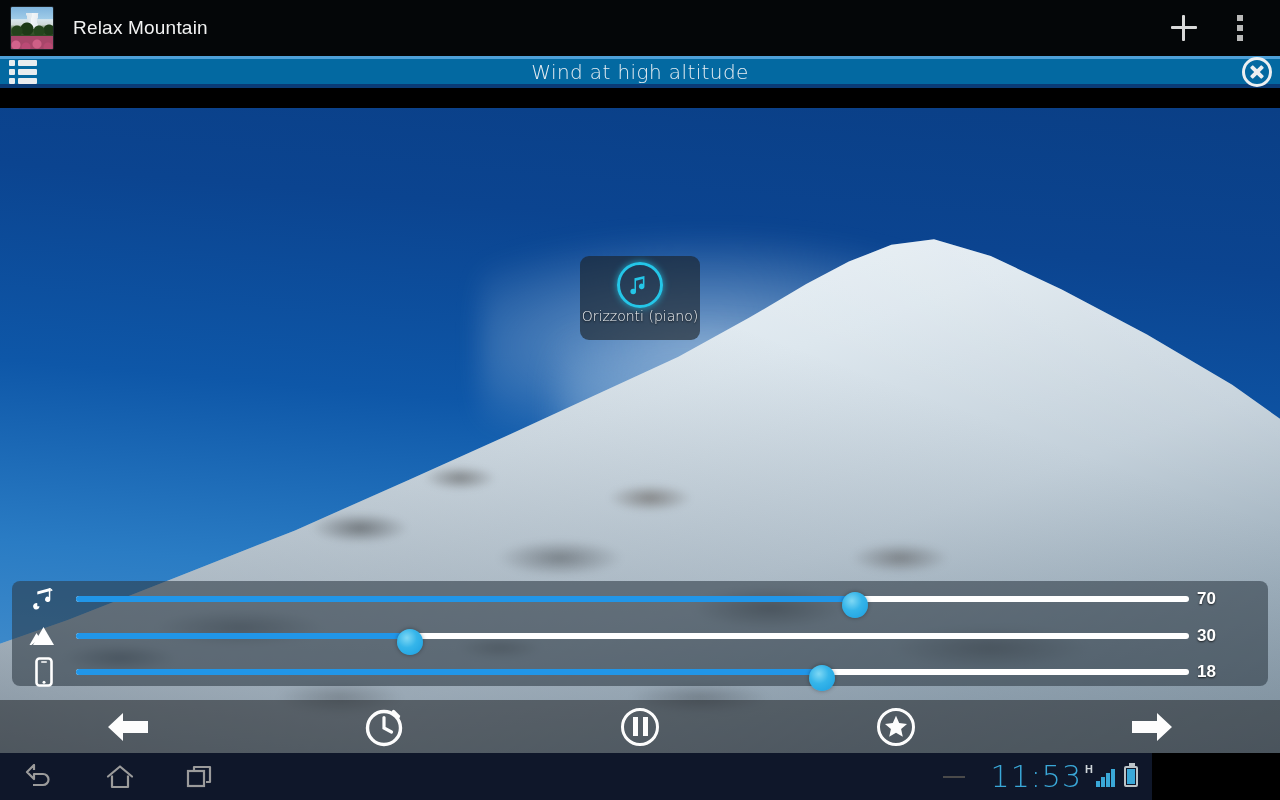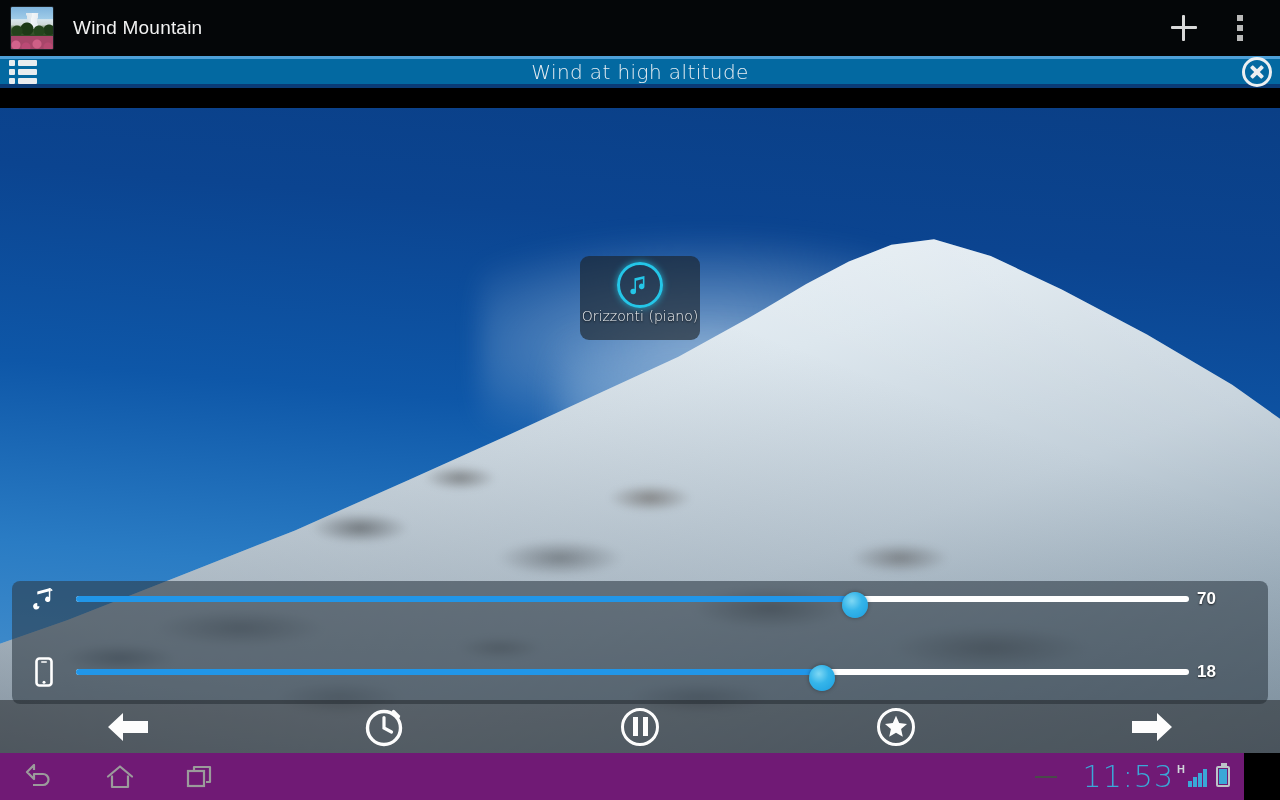--- a/index.html
+++ b/index.html
@@ -149,21 +149,21 @@
   }
   .note-circle svg { display:block; }
   .widget-label {
     color:#f0f2f4; font-size:14px; white-space:nowrap;
     font-family:"DejaVu Sans", sans-serif; font-weight:300;
     text-shadow:0 1px 2px rgba(0,0,0,.85);
   }
 
   
   .mixer {
-    position:absolute; left:12px; top:581px; width:1256px; height:123px;
+    position:absolute; left:12px; top:581px; width:1256px; height:105px;
     background:rgba(44,56,68,.58); border-radius:8px;
   }
   .mix-row { position:absolute; left:0; width:100%; height:35px; display:flex; align-items:center; }
   .mix-row.r0 { top:0; }
   .mix-row.r1 { top:37px; }
   .mix-row.r2 { top:73px; }
   .mix-ico { width:64px; display:flex; align-items:center; justify-content:center; flex:none; }
   .track-wrap { position:relative; width:1113px; height:30px; flex:none; }
   .track-bg {
     position:absolute; left:0; top:12px; width:1113px; height:6px;
@@ -193,22 +193,22 @@
   .tbtn { flex:1; display:flex; align-items:center; justify-content:center; height:53px; }
   .ring {
     width:38px; height:38px; border-radius:50%; border:3px solid #fdfdfd;
     display:flex; align-items:center; justify-content:center; position:relative;
   }
   .pause-bars { display:flex; gap:5px; }
   .pause-bars i { display:block; width:5px; height:19px; background:#fdfdfd; }
 
   
   .sysbar {
-    position:absolute; left:0; top:753px; width:1244px; height:47px;
-    background:#701a75; display:flex; align-items:center;
+    position:absolute; left:0; top:753px; width:1152px; height:47px;
+    background:#0f172a; display:flex; align-items:center;
   }
   .sys-btn { width:80px; height:47px; display:flex; align-items:center; justify-content:center; }
   .sys-spacer { flex:1; }
   .sys-dash { width:22px; height:2px; background:#4a4a4a; margin-right:26px; }
   .sys-clock {
     color:#3aa8d8; font-size:30px; font-weight:300; letter-spacing:1px;
     font-family:"DejaVu Sans", sans-serif;
   }
   .sys-h { color:#cfd6da; font-size:11px; font-weight:bold; margin-left:3px; align-self:flex-start; margin-top:10px; }
   .sig { display:flex; align-items:flex-end; gap:1px; margin-left:3px; height:20px; }
@@ -228,21 +228,21 @@
 <body>
 
 <div id="app">
 
   <div class="actionbar">
     <div class="app-icon">
       <div class="peak"></div>
       <div class="trees"></div>
       <div class="flowers"></div>
     </div>
-    <div class="app-title">Wind Mountain</div>
+    <div class="app-title">Relax Mountain</div>
     <div class="ab-spacer"></div>
     <div class="ab-btn">
       <span class="plus-ico"></span>
     </div>
     <div class="ab-btn">
       <span class="overflow-ico">
         <i></i>
           <i></i>
           <i></i>
       </span>
@@ -299,20 +299,34 @@
         </svg>
       </div>
       <div class="track-wrap">
         <div class="track-bg"></div>
         <div class="track-fill" style="width:70%"></div>
         <div class="thumb" style="left:70%"></div>
       </div>
       <div class="mix-val">70</div>
     </div>
 
+    <div class="mix-row r1">
+      <div class="mix-ico">
+        <svg width="30" height="24" viewBox="0 0 30 24" aria-hidden="true">
+          <path d="M14.5 3 L25 21 L4 21 Z" fill="#ffffff"></path>
+          <path d="M7.5 9 L11 14.4 L2.5 21 L0.5 21 Z" fill="#ffffff"></path>
+        </svg>
+      </div>
+      <div class="track-wrap">
+        <div class="track-bg"></div>
+        <div class="track-fill" style="width:30%"></div>
+        <div class="thumb" style="left:30%"></div>
+      </div>
+      <div class="mix-val">30</div>
+    </div>
 
     <div class="mix-row r2">
       <div class="mix-ico">
         <svg width="20" height="30" viewBox="0 0 20 30" aria-hidden="true">
           <rect x="2.5" y="1.5" width="15" height="27" rx="3" ry="3" fill="none" stroke="#ffffff" stroke-width="2.6"></rect>
           <rect x="7" y="4.2" width="6" height="1.6" rx=".8" fill="#ffffff"></rect>
           <circle cx="10" cy="25.2" r="1.5" fill="#ffffff"></circle>
         </svg>
       </div>
       <div class="track-wrap">

